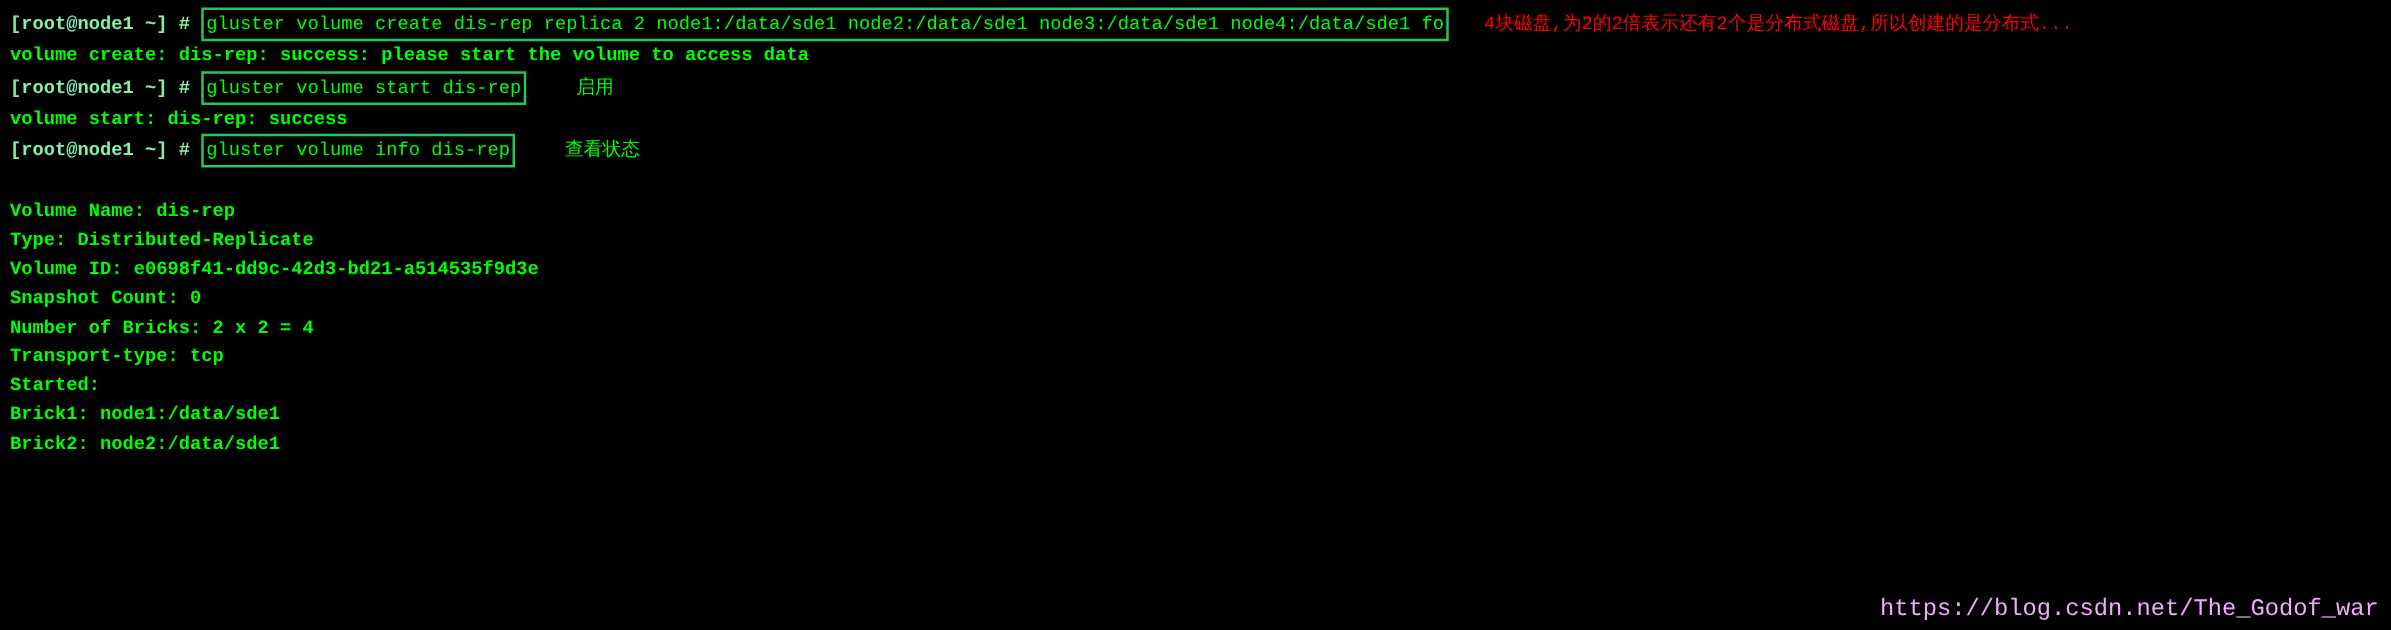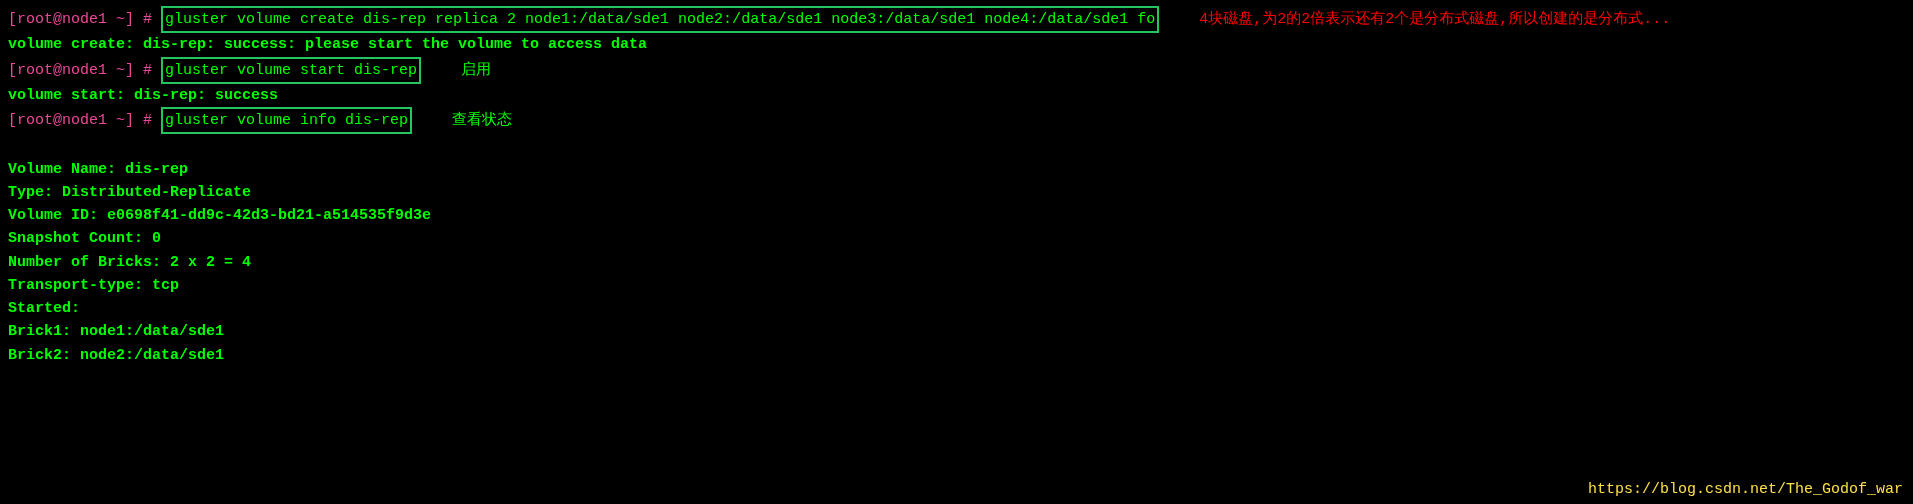--- a/index.html
+++ b/index.html
@@ -20,31 +20,32 @@
       position: relative;
     }
     .line {
       line-height: 1.55;
       white-space: pre;
       display: flex;
       align-items: center;
       flex-wrap: nowrap;
     }
     .prompt {
-      color: #ec4899;
+      color: #86efac;
+      font-weight: bold;
     }
     .cmd-box {
       border: 2px solid #22c55e;
       display: inline;
       padding: 0 2px;
       color: #00ff00;
     }
     .annotation-red {
       color: #ff0000;
-      margin-left: 40px;
+      margin-left: 28px;
     }
     .annotation-green {
       color: #00ff00;
       margin-left: 40px;
     }
     .result-line {
       color: #00ff00;
       white-space: pre;
       line-height: 1.55;
       font-weight: bold;
@@ -52,22 +53,22 @@
     .status-box {
       border: 2px solid #cc0000;
       display: inline;
       padding: 0 2px;
       color: #00ff00;
     }
     .footer-url {
       position: absolute;
       bottom: 6px;
       right: 10px;
-      color: #fde047;
-      font-size: 15px;
+      color: #f0abfc;
+      font-size: 19px;
     }
     .blank-line {
       height: 1.55em;
     }
   </style>
 </head>
 <body>
 
 <div class="terminal">
 

